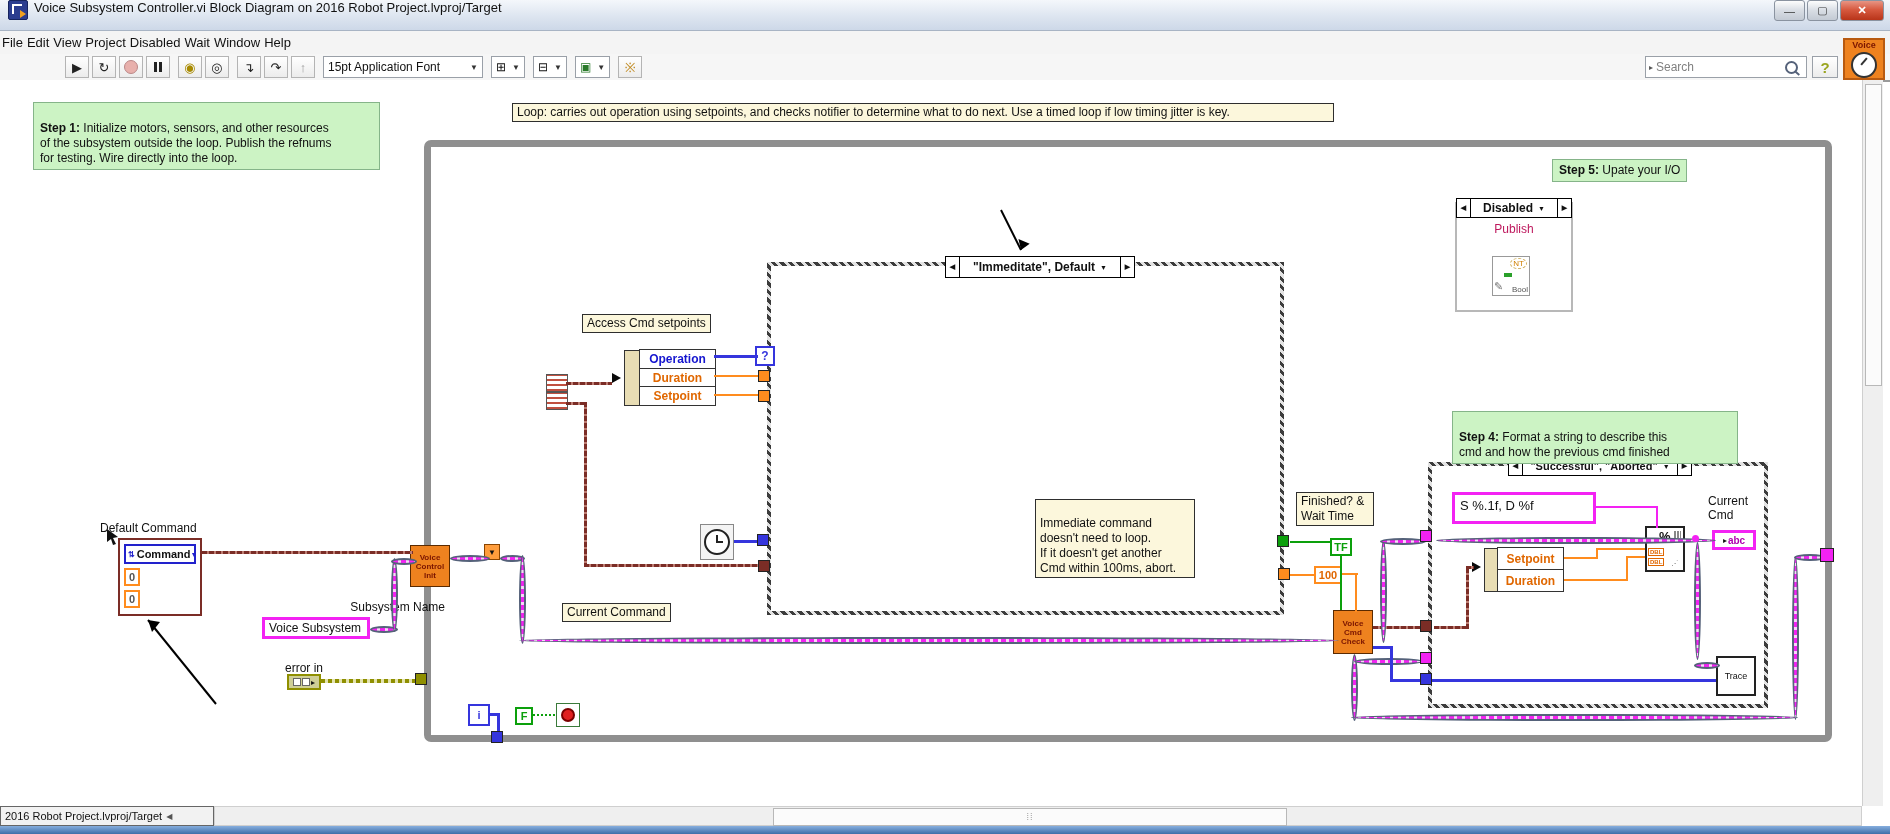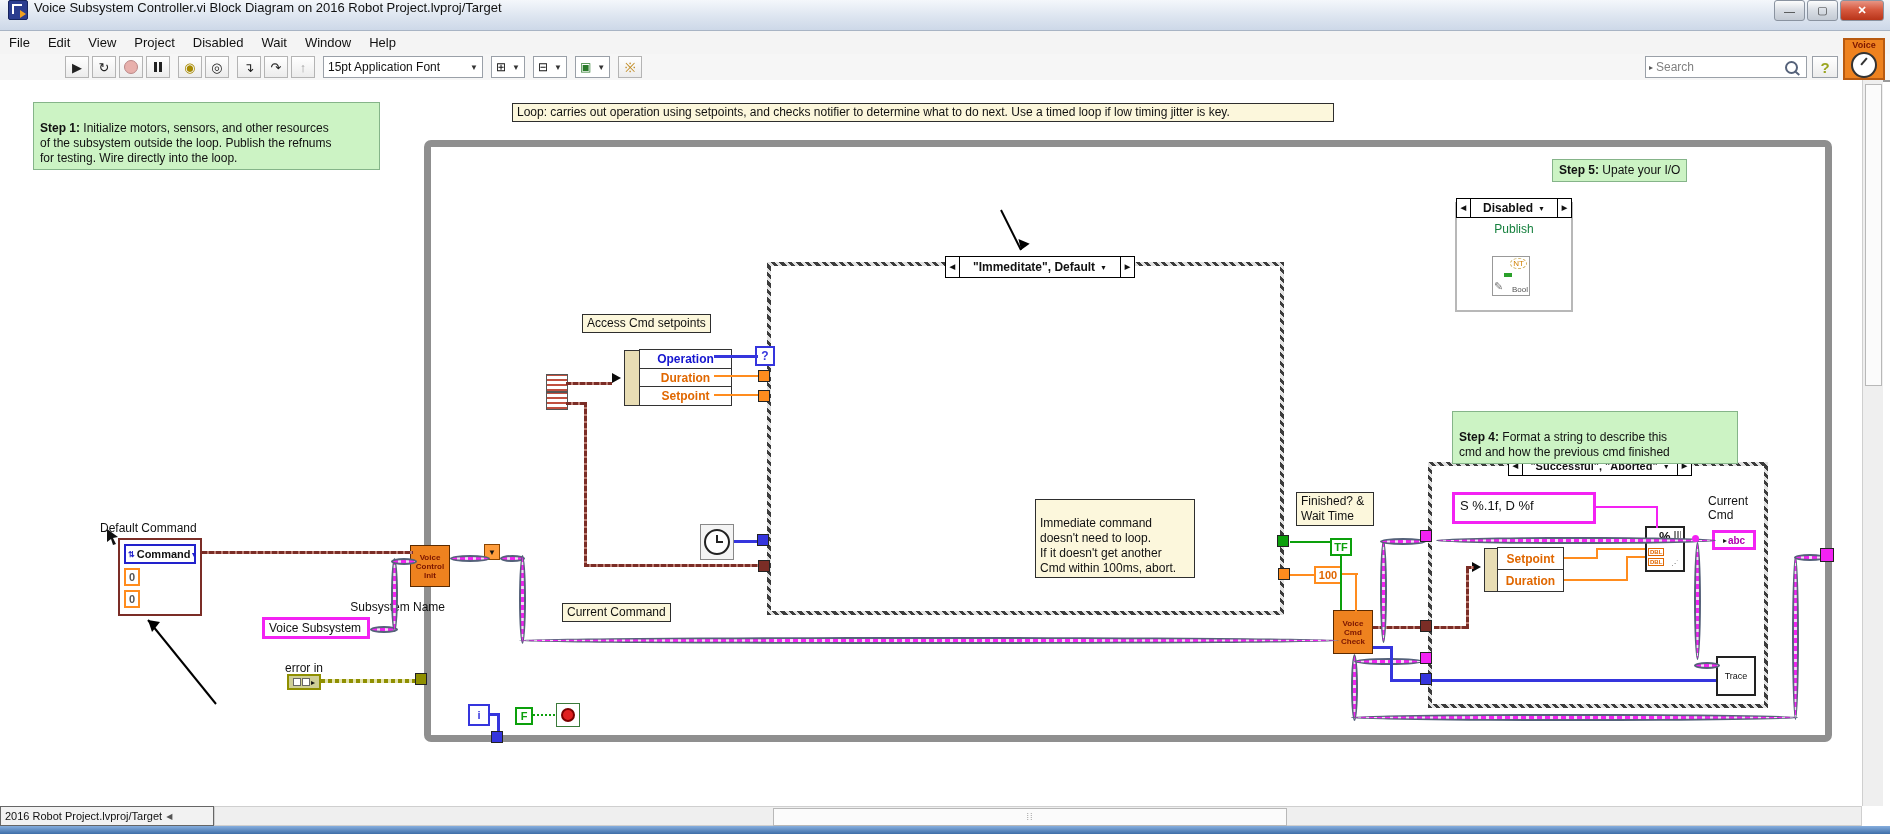--- a/index.html
+++ b/index.html
@@ -14,21 +14,21 @@
   .appicon b{position:absolute;left:3px;top:3px;width:10px;height:10px;background:
     linear-gradient(90deg,#fff 0 2px,transparent 2px 4px),linear-gradient(#fff 0 2px,transparent 2px 4px);}
   .appicon i{position:absolute;right:1px;bottom:1px;width:0;height:0;border-left:6px solid #f0a020;
     border-top:4px solid transparent;border-bottom:4px solid transparent}
   .winbtn{height:19px;border:1px solid #8a93a0;border-radius:3px;margin-left:2px;
     background:linear-gradient(#fdfdfd,#d8dde4 50%,#c3cad4);display:flex;align-items:center;
     justify-content:center;font-size:11px;color:#333}
   .winbtn.close{background:linear-gradient(#e79584,#d75a40 45%,#b83419);color:#fff;font-weight:bold}
   .menubar{position:absolute;left:0;top:31px;width:1890px;height:23px;background:#f4f4f4;
     border-bottom:1px solid #d0d0d0;display:flex;align-items:center;font-size:13px}
-  .menuitem{padding:2px 9px;cursor:default}
+  .menuitem{padding:2px 2px;cursor:default}
   .toolbar{position:absolute;left:0;top:54px;width:1890px;height:26px;background:#f6f6f6;
     border-bottom:2px solid #9a9a9a;display:flex;align-items:center}
   .tbtn{width:24px;height:22px;border:1px solid #b4b4b4;background:linear-gradient(#fff,#ececec);
     margin-left:3px;display:flex;align-items:center;justify-content:center;font-size:13px;color:#222;
     box-sizing:border-box}
   .tbtn .pbar{width:3px;height:10px;background:#222;margin:0 1px}
   .tbtn .stopc{width:12px;height:12px;border-radius:50%;background:#e8b0ac;border:1px solid #b88}
   .combo{height:22px;border:1px solid #9aa0a8;background:#fff;display:flex;align-items:center;
     font-size:12px;padding:0 4px;margin-left:8px;box-sizing:border-box}
   .combo .dd{margin-left:6px;font-size:8px;color:#333}
@@ -225,21 +225,21 @@
 
   <div class="dstruct" style="left:1455px;top:122px;width:118px;height:110px"></div>
   <div class="chead" style="left:1456px;top:118px;width:116px;height:20px">
     <span class="end l">◀</span>
     <span class="lbl">
         <span>Disabled</span>
         <span class="dd">▼</span>
       </span>
     <span class="end r">▶</span>
   </div>
-  <div class="plain" style="left:1456px;top:142px;width:116px;text-align:center;color:#15803d">Publish</div>
+  <div class="plain" style="left:1456px;top:142px;width:116px;text-align:center;color:#be185d">Publish</div>
   <div style="position:absolute;left:1492px;top:176px;width:36px;height:38px;border:1px solid #999;background:#fff">
     <span style="position:absolute;right:2px;top:1px;font-size:8px;color:#d08000;border:1px dashed #d0b060;border-radius:50%;padding:0 2px">NT</span>
     <span style="position:absolute;left:1px;bottom:2px;font-size:11px;color:#777">✎</span>
     <span style="position:absolute;right:1px;bottom:1px;font-size:8px;color:#555">Bool</span>
     <span style="position:absolute;left:11px;top:16px;width:8px;height:4px;background:#2aa02a"></span>
   </div>
 
   <div class="cgreen" style="left:33px;top:22px;width:333px">
     <b>Step 1:</b><span> Initialize motors, sensors, and other resources
 of the subsystem outside the loop. Publish the refnums
@@ -313,21 +313,21 @@
     <span style="width:6px;height:6px;background:#fff;border:1px solid #666;margin-right:1px"></span>
     <span style="width:6px;height:6px;background:#fff;border:1px solid #666"></span>
     <span style="font-size:8px;margin-left:1px">▸</span>
   </div>
 
   <div style="position:absolute;left:546px;top:294px;width:20px;height:16px;border:1px solid #555;background:repeating-linear-gradient(0deg,#c05040 0 2px,#fff 2px 5px)"></div>
   <div style="position:absolute;left:546px;top:312px;width:20px;height:16px;border:1px solid #555;background:repeating-linear-gradient(0deg,#c05040 0 2px,#fff 2px 5px)"></div>
 
   <span class="arrR" style="left:612px;top:293px"></span>
   <div class="ub-col" style="left:624px;top:270px;width:16px;height:56px"></div>
-  <div class="ub-rows" style="left:639px;top:270px;width:93px;height:56px">
+  <div class="ub-rows" style="left:639px;top:270px;width:77px;height:56px">
     <div class="ub-row txt-blue">Operation</div>
     <div class="ub-row txt-org">Duration</div>
     <div class="ub-row txt-org">Setpoint</div>
   </div>
 
   <div class="clockbox" style="left:700px;top:444px;width:34px;height:36px">
     <div class="clockface">
         <i></i>
         <b></b>
       </div>

